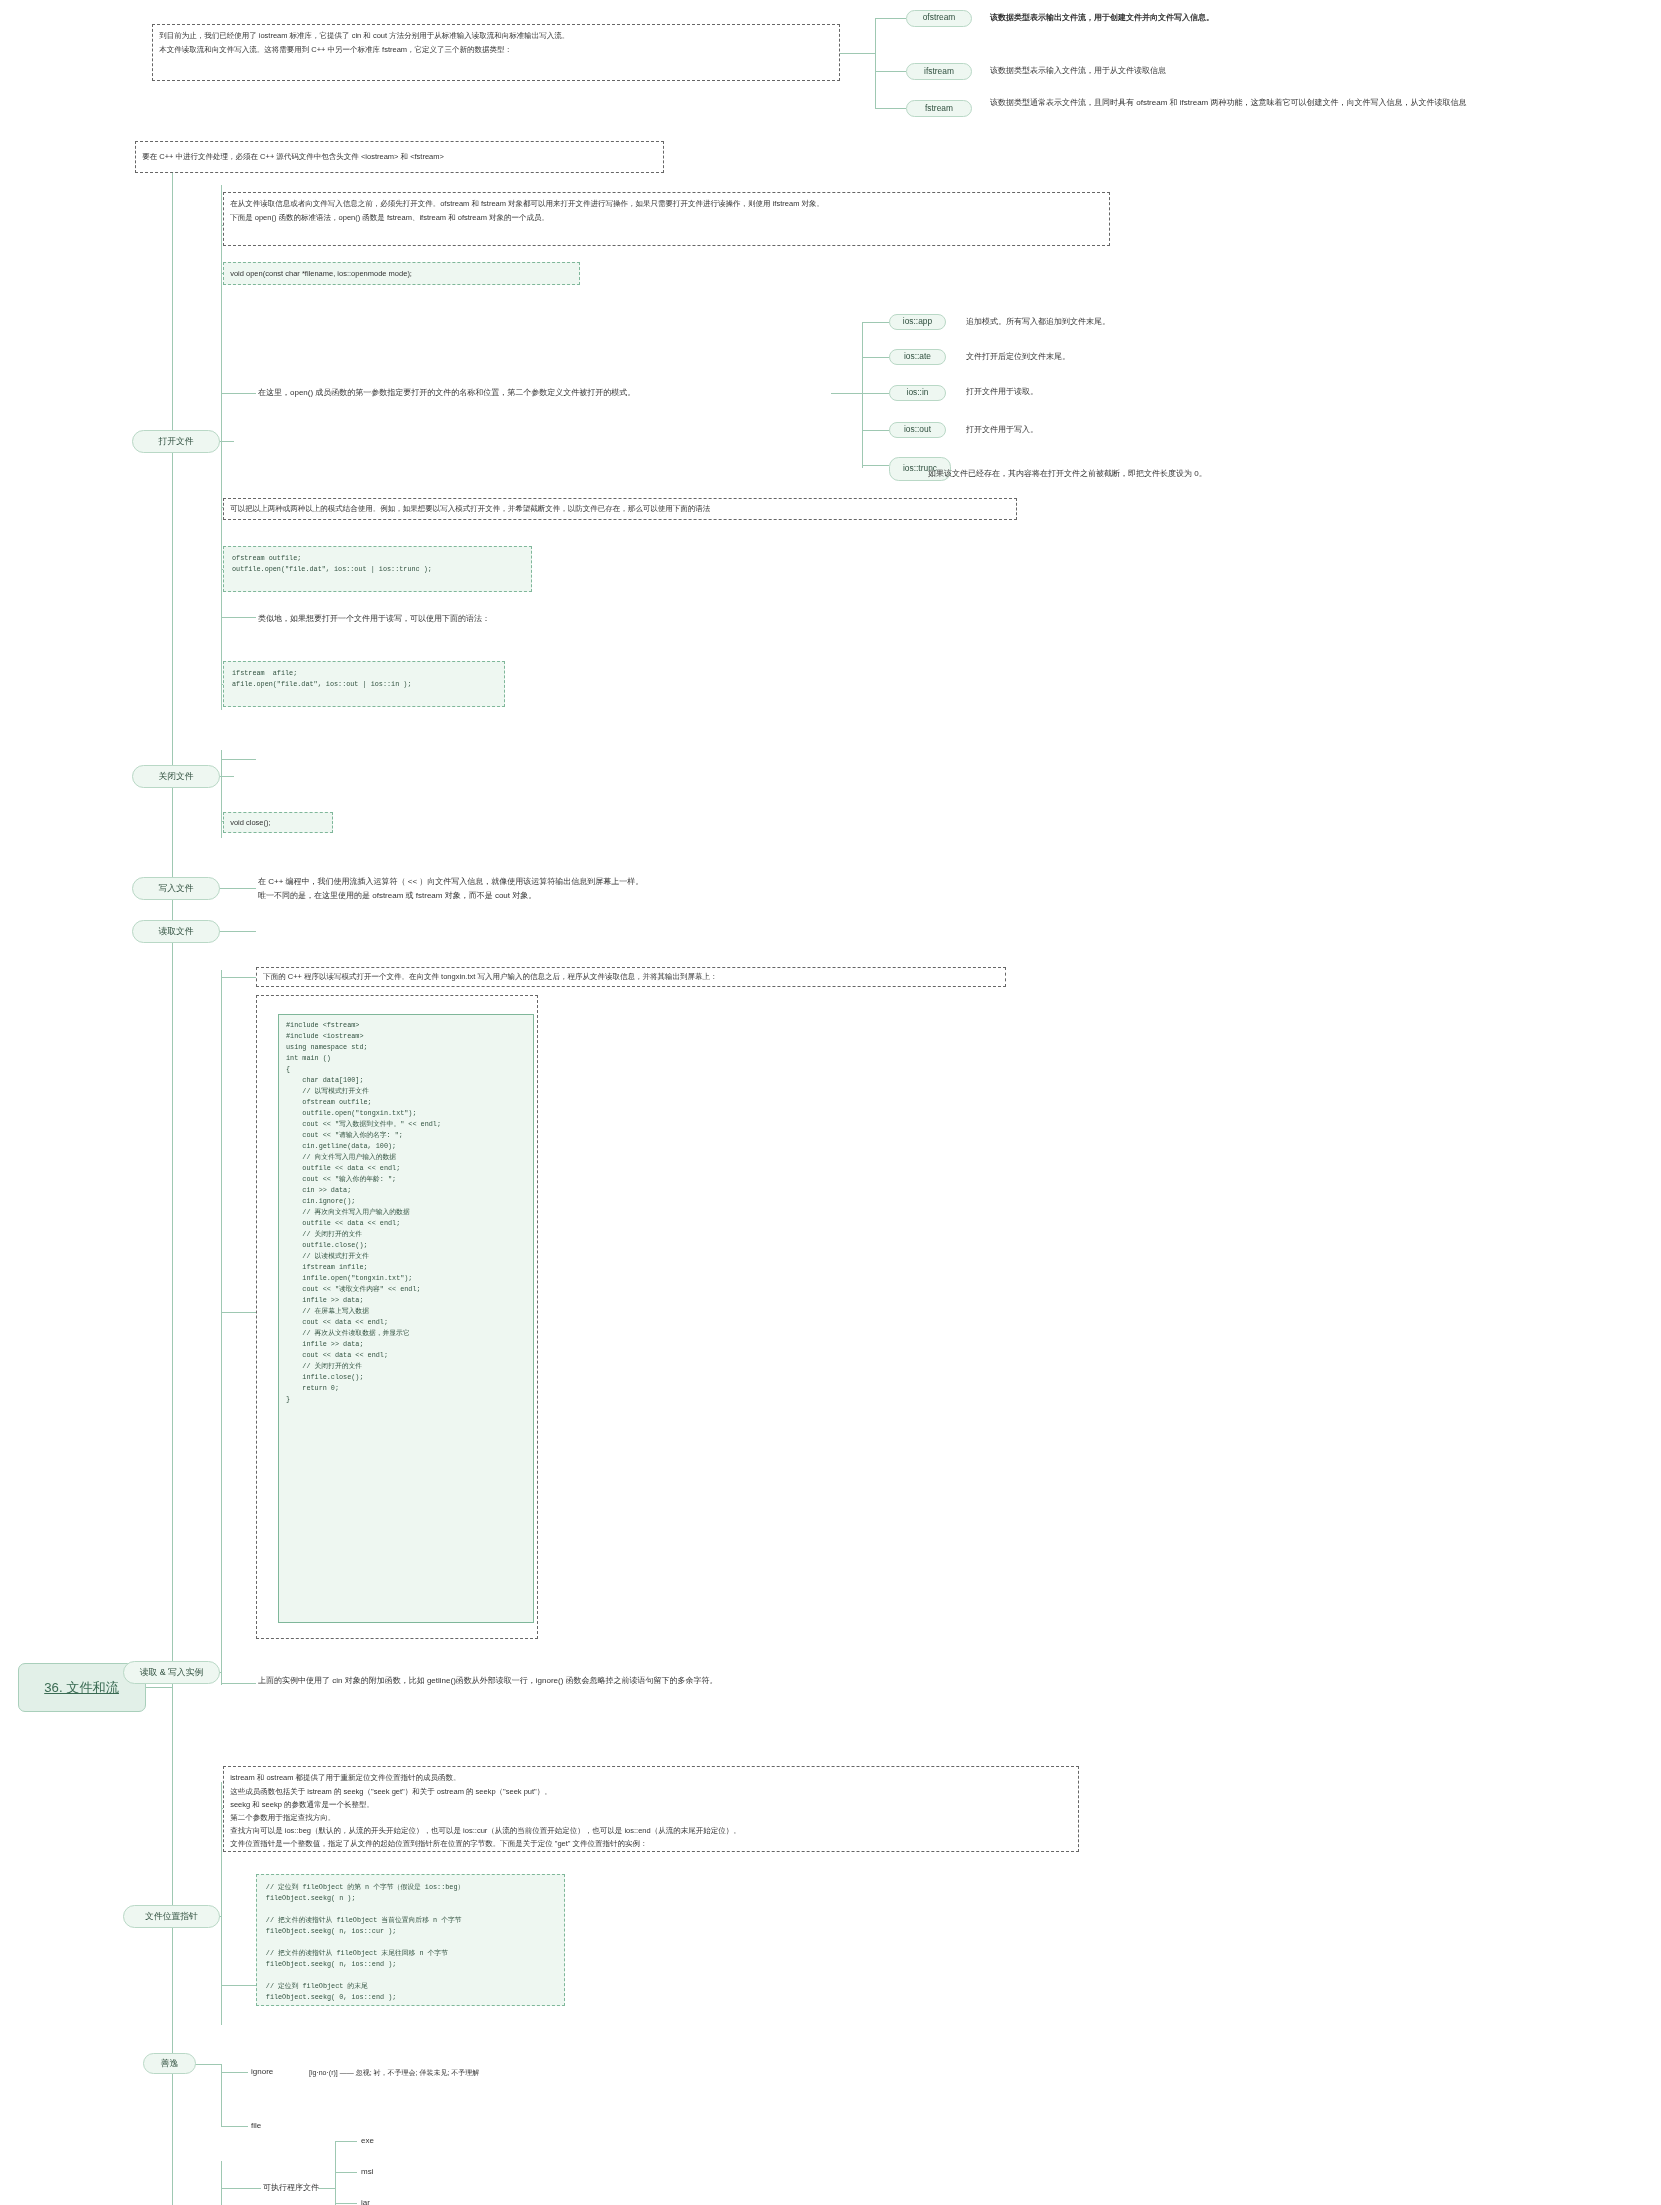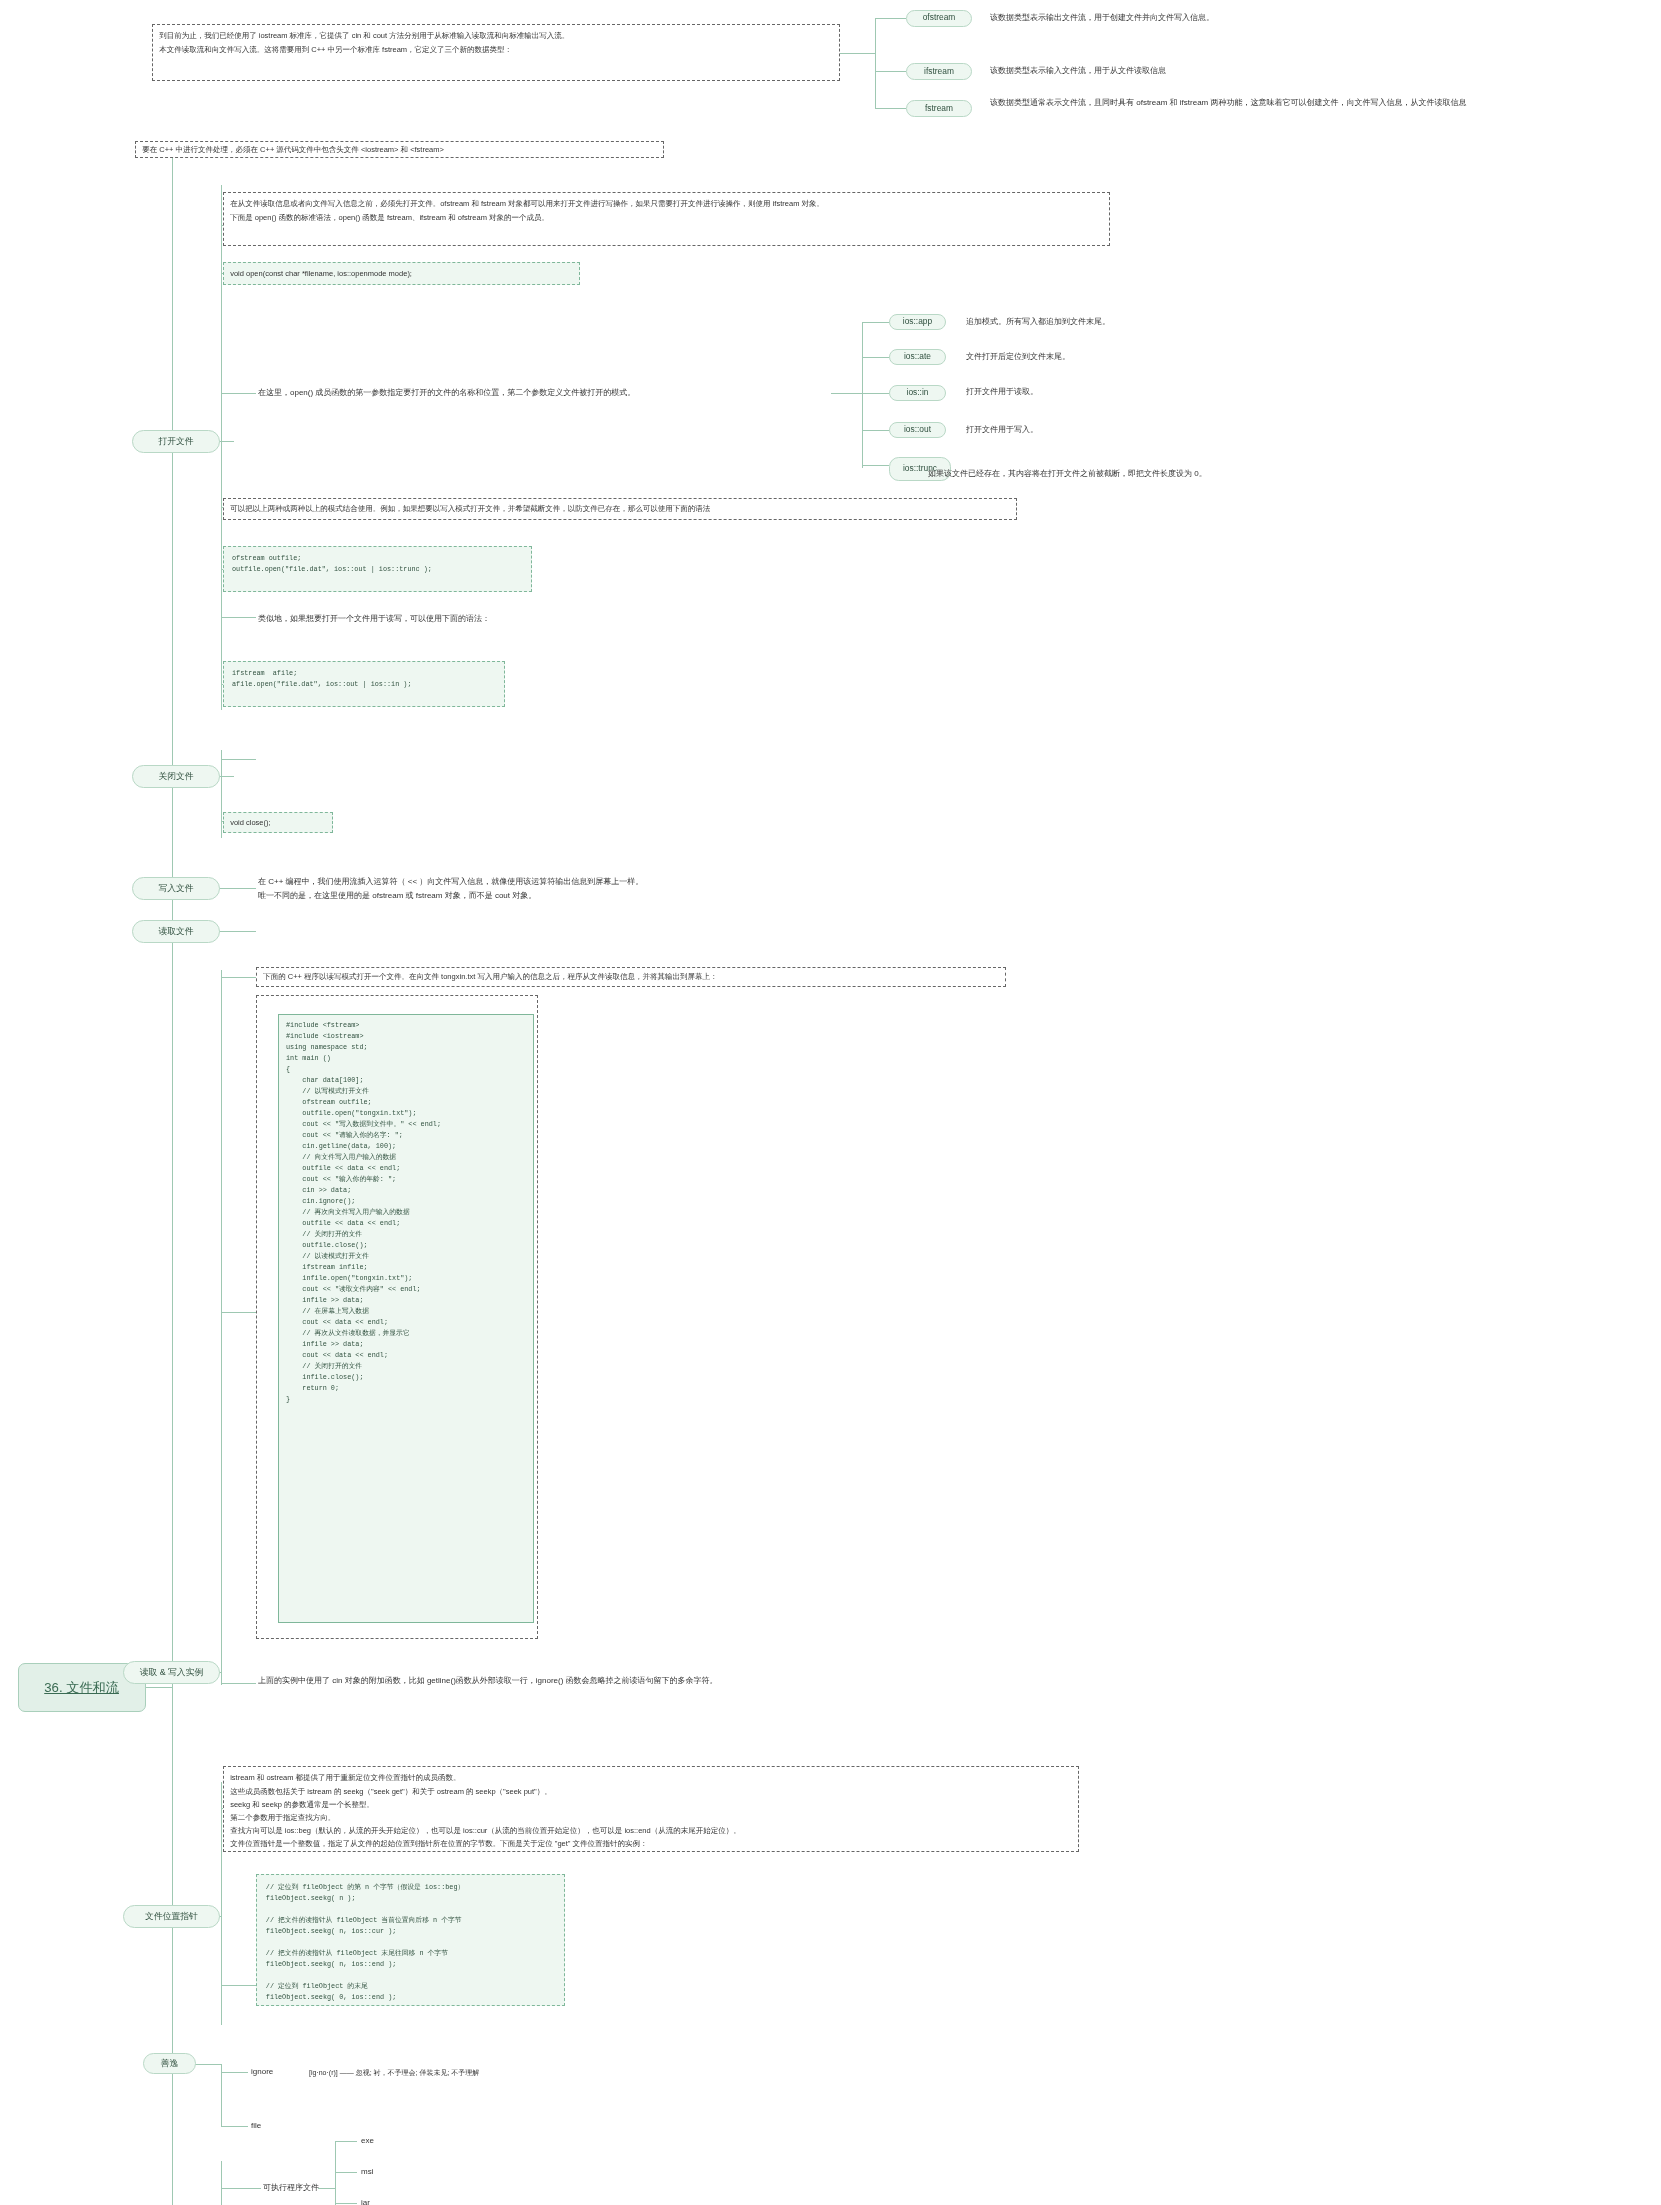--- a/index.html
+++ b/index.html
@@ -49,29 +49,29 @@
   <div class="node dash" style="left:152px;top:24px;width:688px;height:57px;white-space:pre-line;">到目前为止，我们已经使用了 iostream 标准库，它提供了 cin 和 cout 方法分别用于从标准输入读取流和向标准输出写入流。
 本文件读取流和向文件写入流。这将需要用到 C++ 中另一个标准库 fstream，它定义了三个新的数据类型：</div>
 
   <div class="ln lnh" style="left:840px;top:53px;width:35px;"></div>
   <div class="ln lnv" style="left:875px;top:17.6px;height:90px;"></div>
   <div class="ln lnh" style="left:875px;top:17.6px;width:31px;"></div>
   <div class="ln lnh" style="left:875px;top:71px;width:31px;"></div>
   <div class="ln lnh" style="left:875px;top:108px;width:31px;"></div>
 
   <div class="node pill small" style="left:906px;top:9.7px;width:66px;height:17px;">ofstream</div>
-  <div class="node plain" style="left:990px;top:10.6px;width:644px;">该数据类型表示输出文件流，用于创建文件并向文件写入信息。</div>
+  <div class="node plain" style="left:990px;top:10.6px;width:644px;font-weight:bold;">该数据类型表示输出文件流，用于创建文件并向文件写入信息。</div>
 
   <div class="node pill small" style="left:906px;top:63px;width:66px;height:17px;">ifstream</div>
   <div class="node plain" style="left:990px;top:64px;width:644px;">该数据类型表示输入文件流，用于从文件读取信息</div>
 
   <div class="node pill small" style="left:906px;top:100px;width:66px;height:17px;">fstream</div>
   <div class="node plain" style="left:990px;top:96px;width:644px;">该数据类型通常表示文件流，且同时具有 ofstream 和 ifstream 两种功能，这意味着它可以创建文件，向文件写入信息，从文件读取信息</div>
 
-  <div class="node dash" style="left:135px;top:141px;width:529px;height:17px;display:flex;align-items:center;">要在 C++ 中进行文件处理，必须在 C++ 源代码文件中包含头文件 &lt;iostream&gt; 和 &lt;fstream&gt;</div>
+  <div class="node dash" style="left:135px;top:141px;width:529px;height:32px;display:flex;align-items:center;">要在 C++ 中进行文件处理，必须在 C++ 源代码文件中包含头文件 &lt;iostream&gt; 和 &lt;fstream&gt;</div>
 
   <div class="node pill" style="left:132px;top:430px;width:88px;height:23px;">打开文件</div>
   <div class="ln lnv" style="left:221px;top:185px;height:525px;"></div>
   <div class="ln lnh" style="left:221px;top:441px;width:13.2px;"></div>
   <div class="ln lnh" style="left:221px;top:225px;width:35px;"></div>
   <div class="ln lnh" style="left:221px;top:273px;width:35px;"></div>
   <div class="ln lnh" style="left:221px;top:393px;width:35px;"></div>
   <div class="ln lnh" style="left:221px;top:507px;width:35px;"></div>
   <div class="ln lnh" style="left:221px;top:569px;width:35px;"></div>
   <div class="ln lnh" style="left:221px;top:617px;width:35px;"></div>

